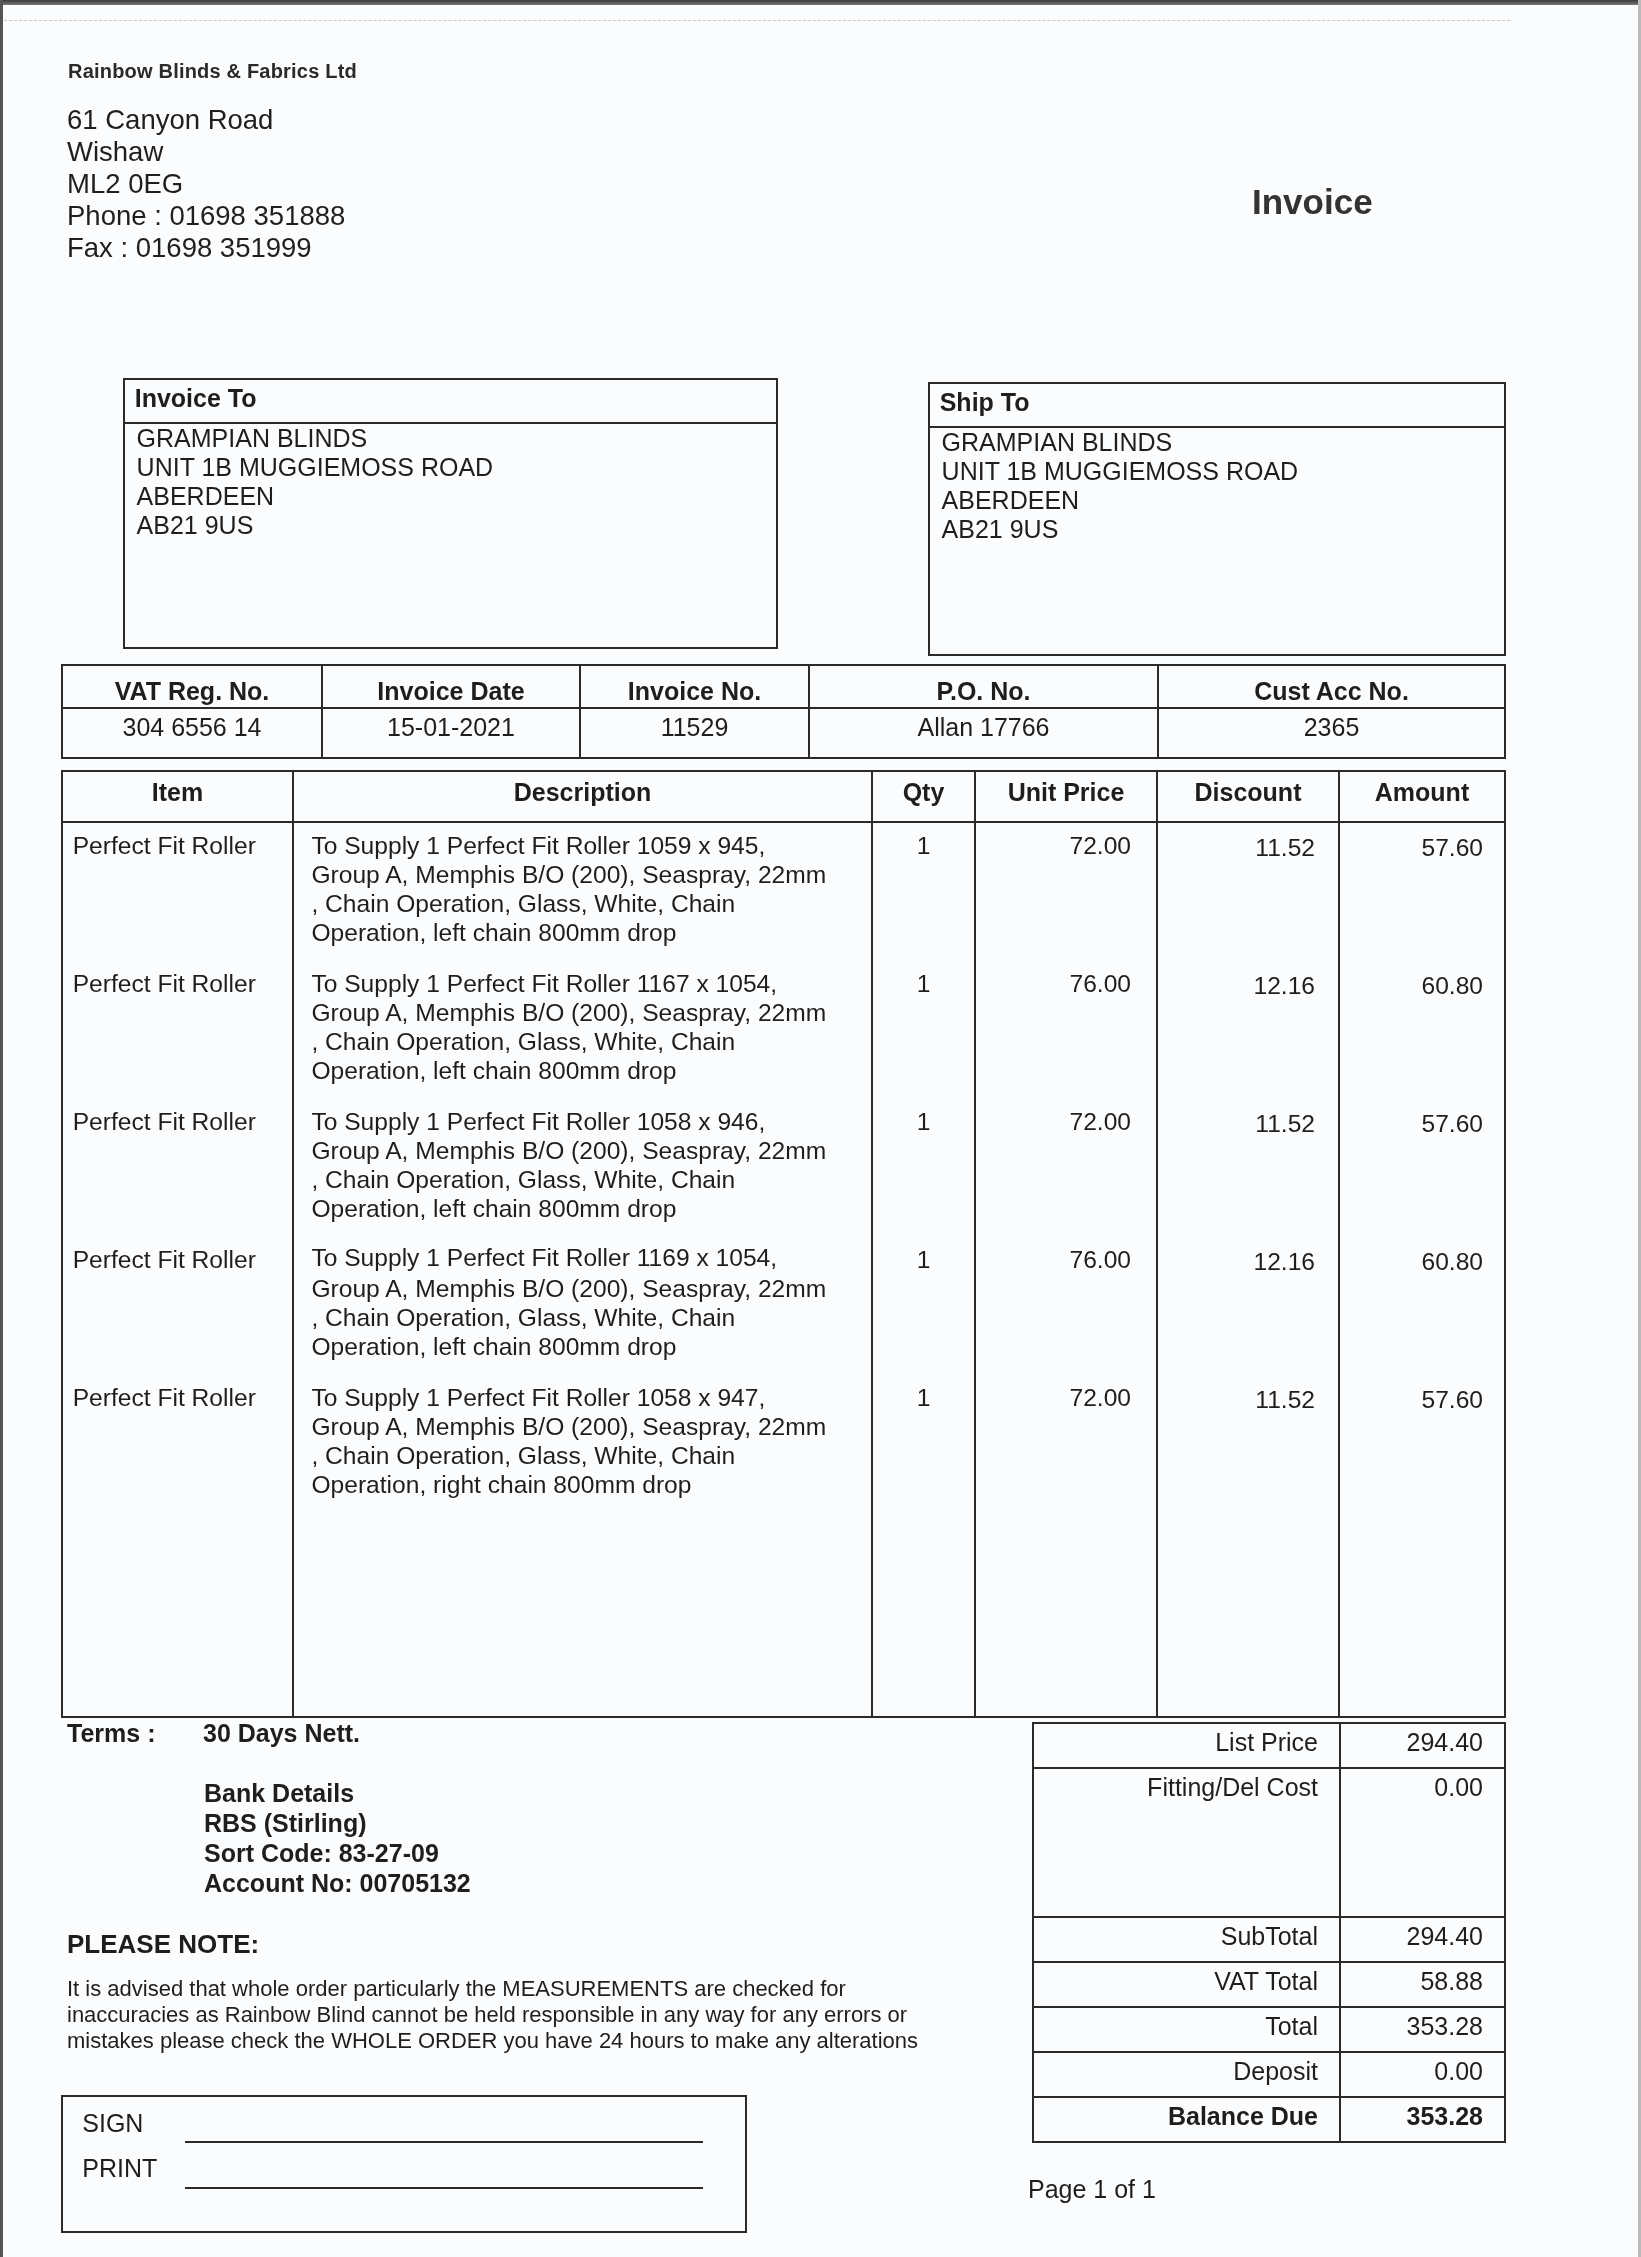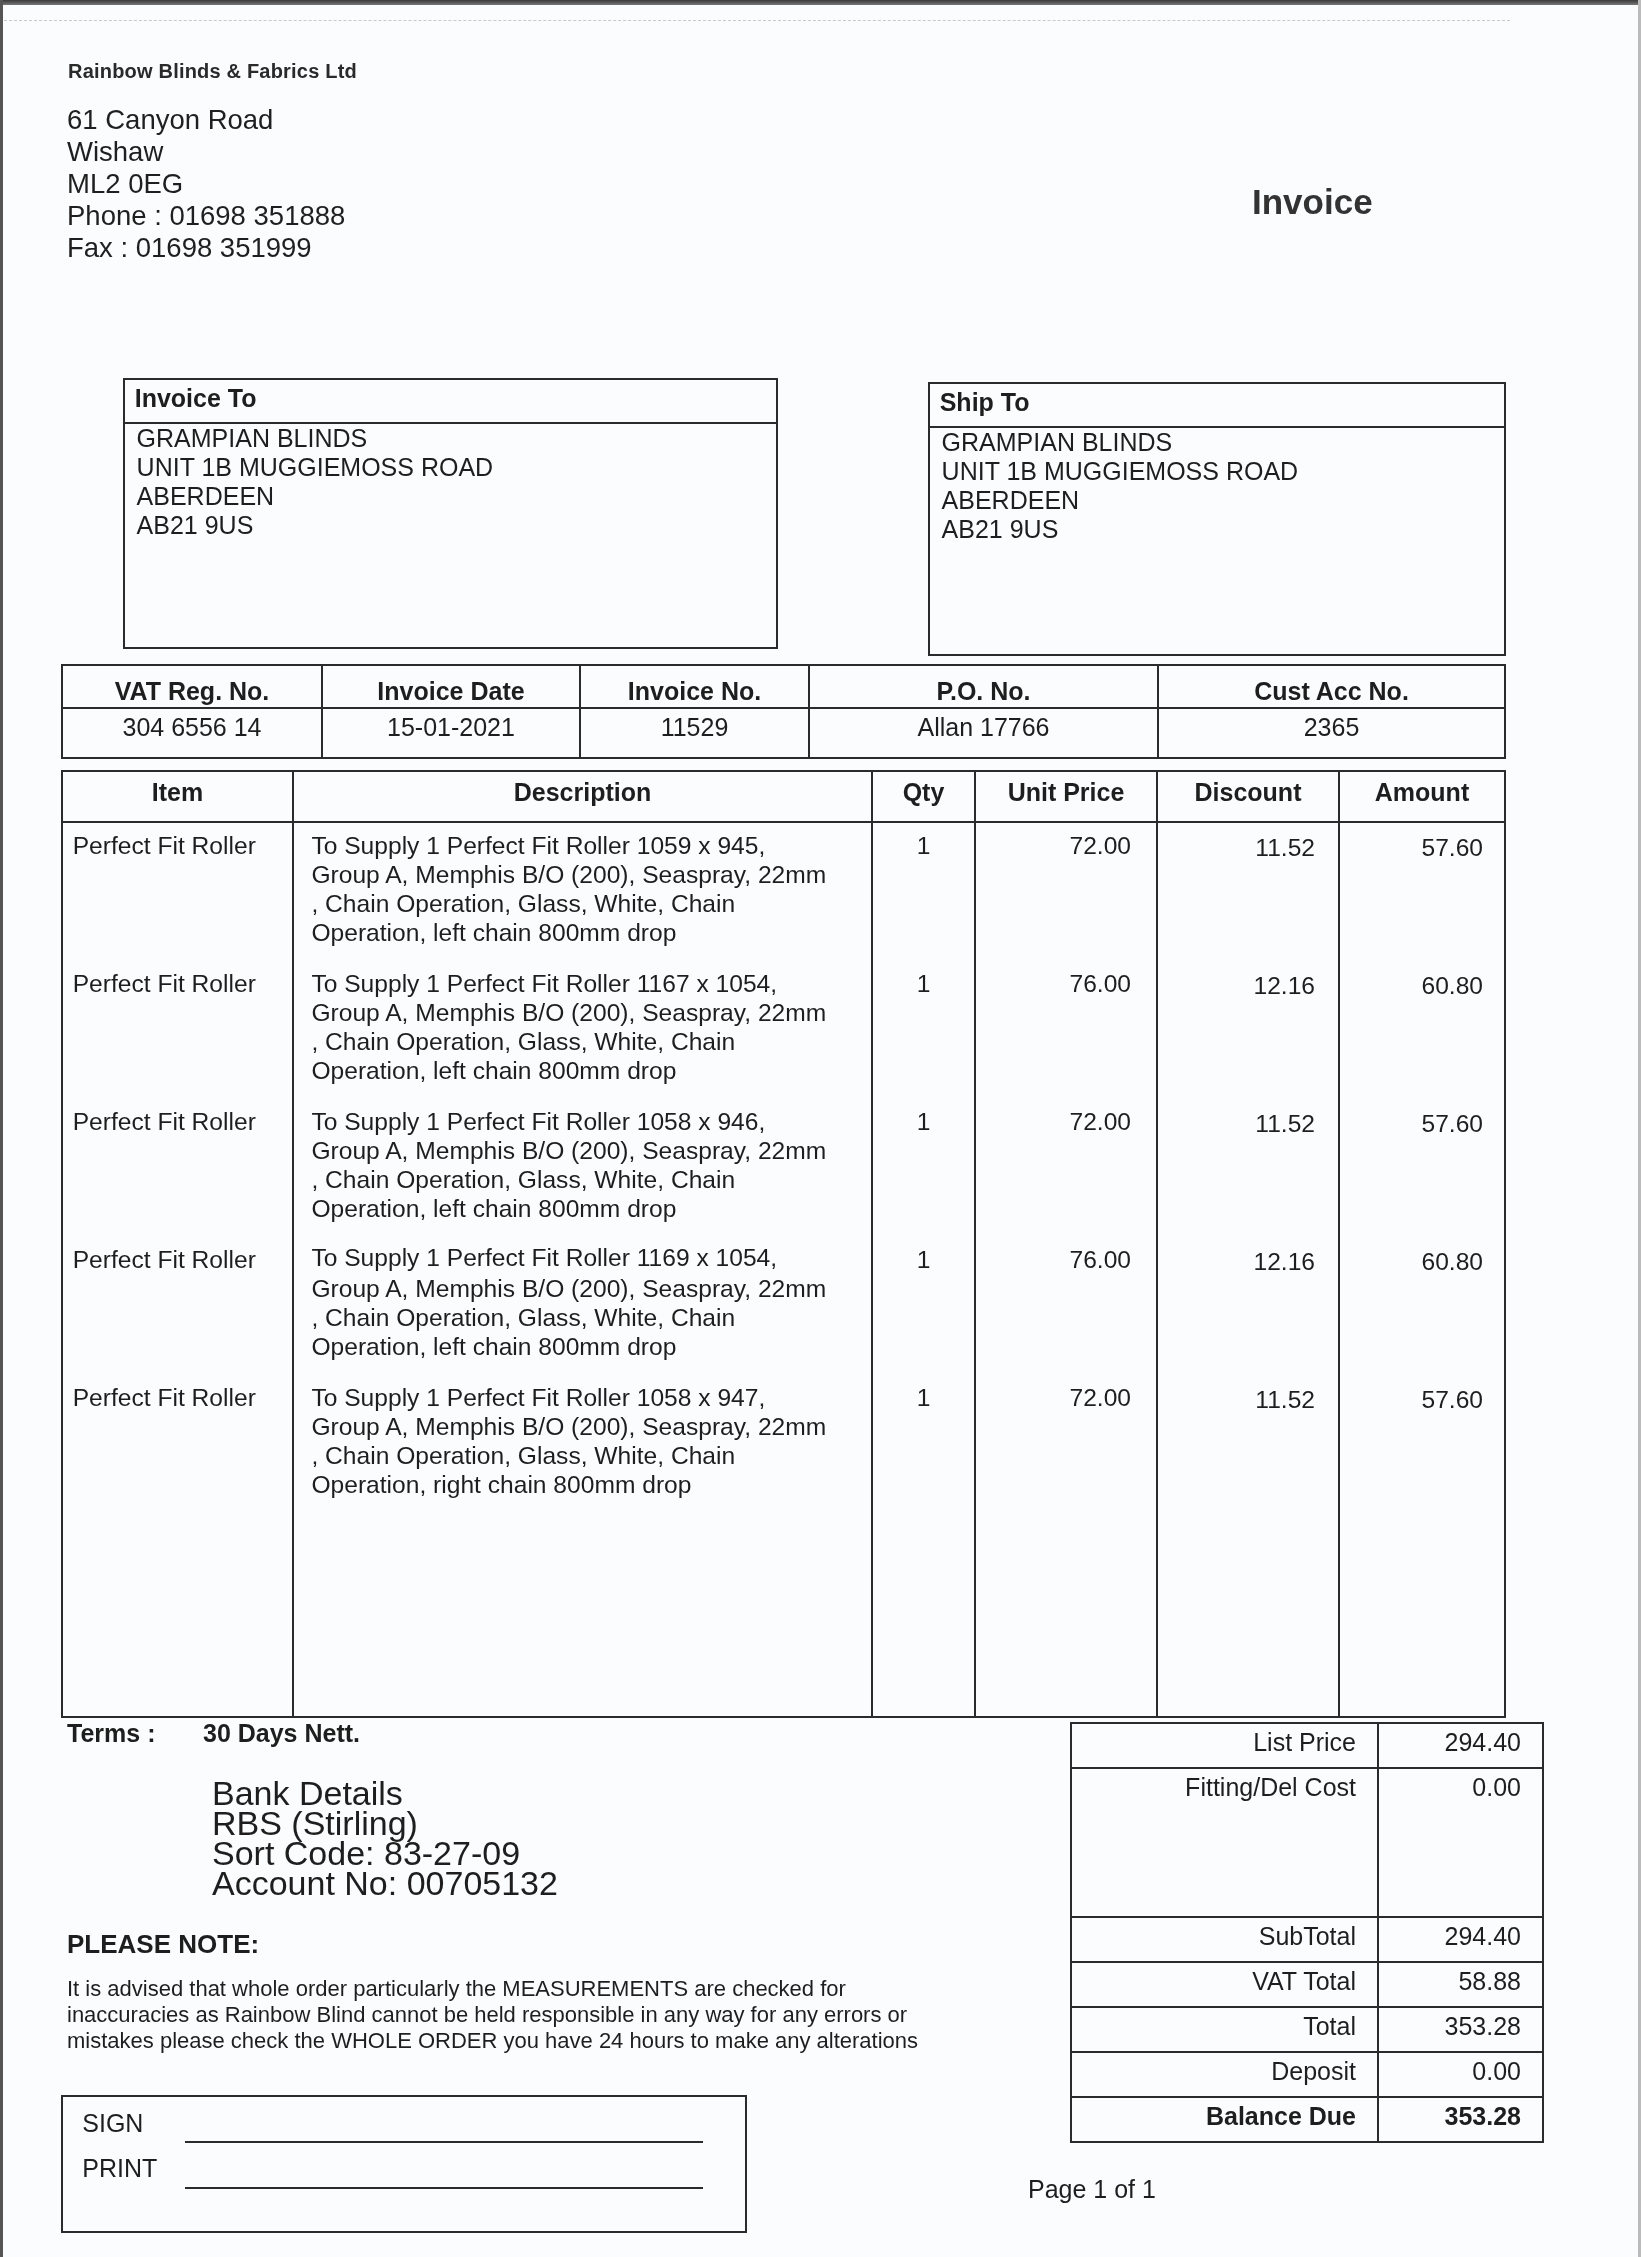--- a/index.html
+++ b/index.html
@@ -26,25 +26,25 @@
   .info th { font-size:25px; font-weight:bold; height:43px; vertical-align:top; padding-top:11px; }
   .info td { font-size:25px; height:50px; text-align:center; vertical-align:top; padding-top:3.9px;margin-top:7px; }
 
   .items th { font-size:25px; font-weight:bold; height:51px; text-align:center; vertical-align:top; padding-top:5.8px; }
   .items td { vertical-align:top; padding:0; }
   .col-stack { position:relative; height:893px; }
   .cell-line { position:absolute; font-size:24.6px; line-height:29px; white-space:nowrap; }
 
   .terms-label { left:67px; top:1719px; font-size:25px; font-weight:bold; }
   .terms-value { left:203px; top:1719px; font-size:25px; font-weight:bold; }
-  .bank { left:212px; top:1778px; font-size:34px; font-weight:normal; line-height:30px; }
+  .bank { left:204px; top:1778px; font-size:25px; font-weight:bold; line-height:30px; }
   .note-title { left:67px; top:1929px; font-size:26px; font-weight:bold; }
   .note-body { left:67px; top:1976px; font-size:22px; line-height:26px; width:966px; }
 
-  .totals { left:1070px; top:1722px; }
+  .totals { left:1032px; top:1722px; }
   .totals td { font-size:25px; text-align:right; vertical-align:top; padding:3.9px 21px 0 0; }
   .totals td.lbl { width:307px; }
   .totals td.val { width:165px; }
   .totals tr.r { height:45px; }
   .totals tr.tall { height:149px; }
   .totals .bold { font-weight:bold; }
 
   .page-num { left:1028px; top:2175px; font-size:25px; }
 
   .sign-box { left:61px; top:2095px; width:686px; height:138px; }

